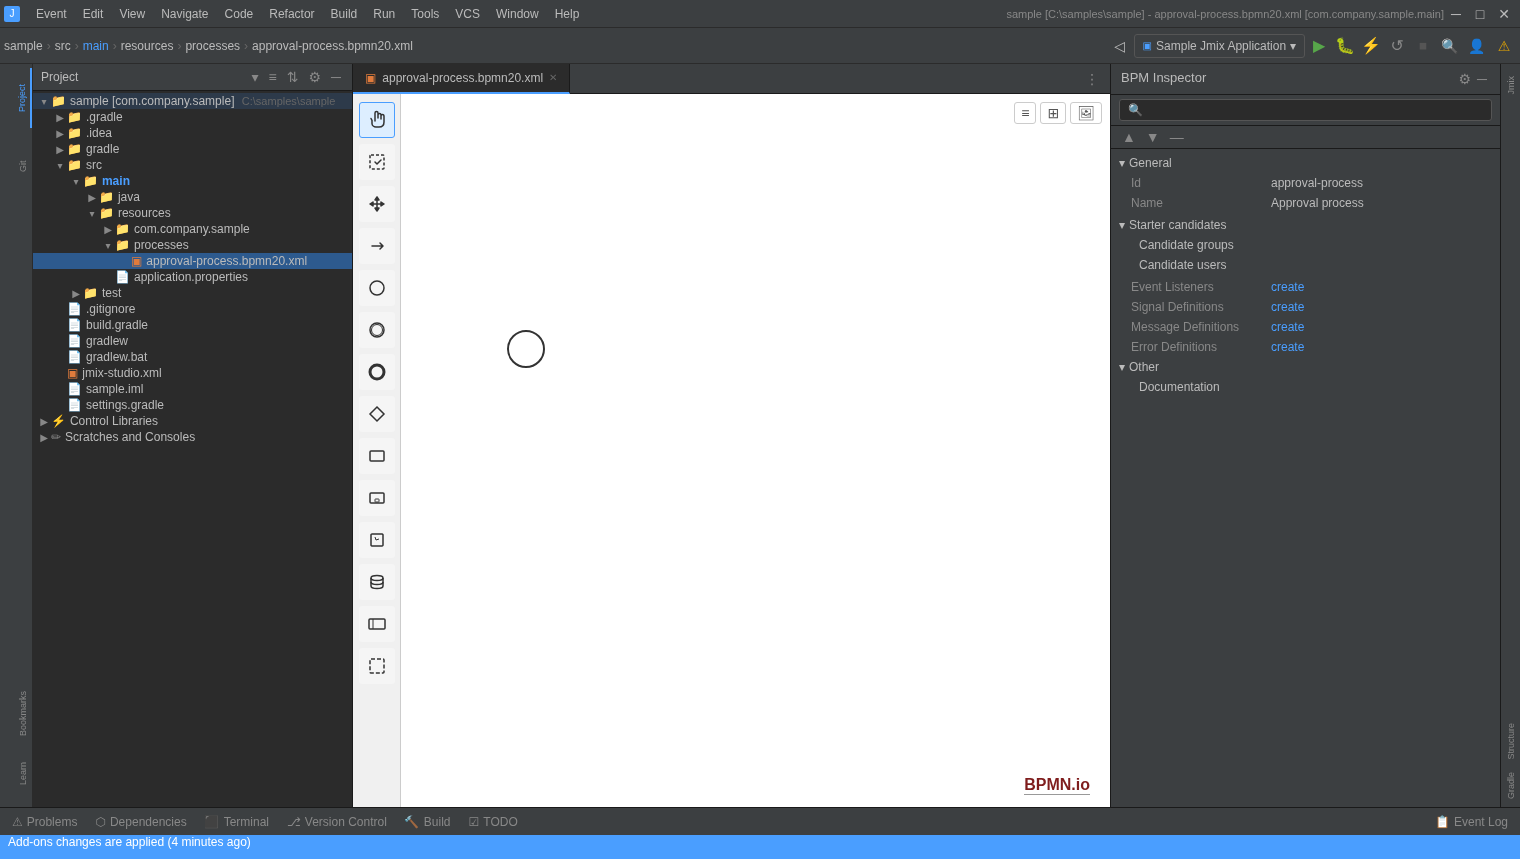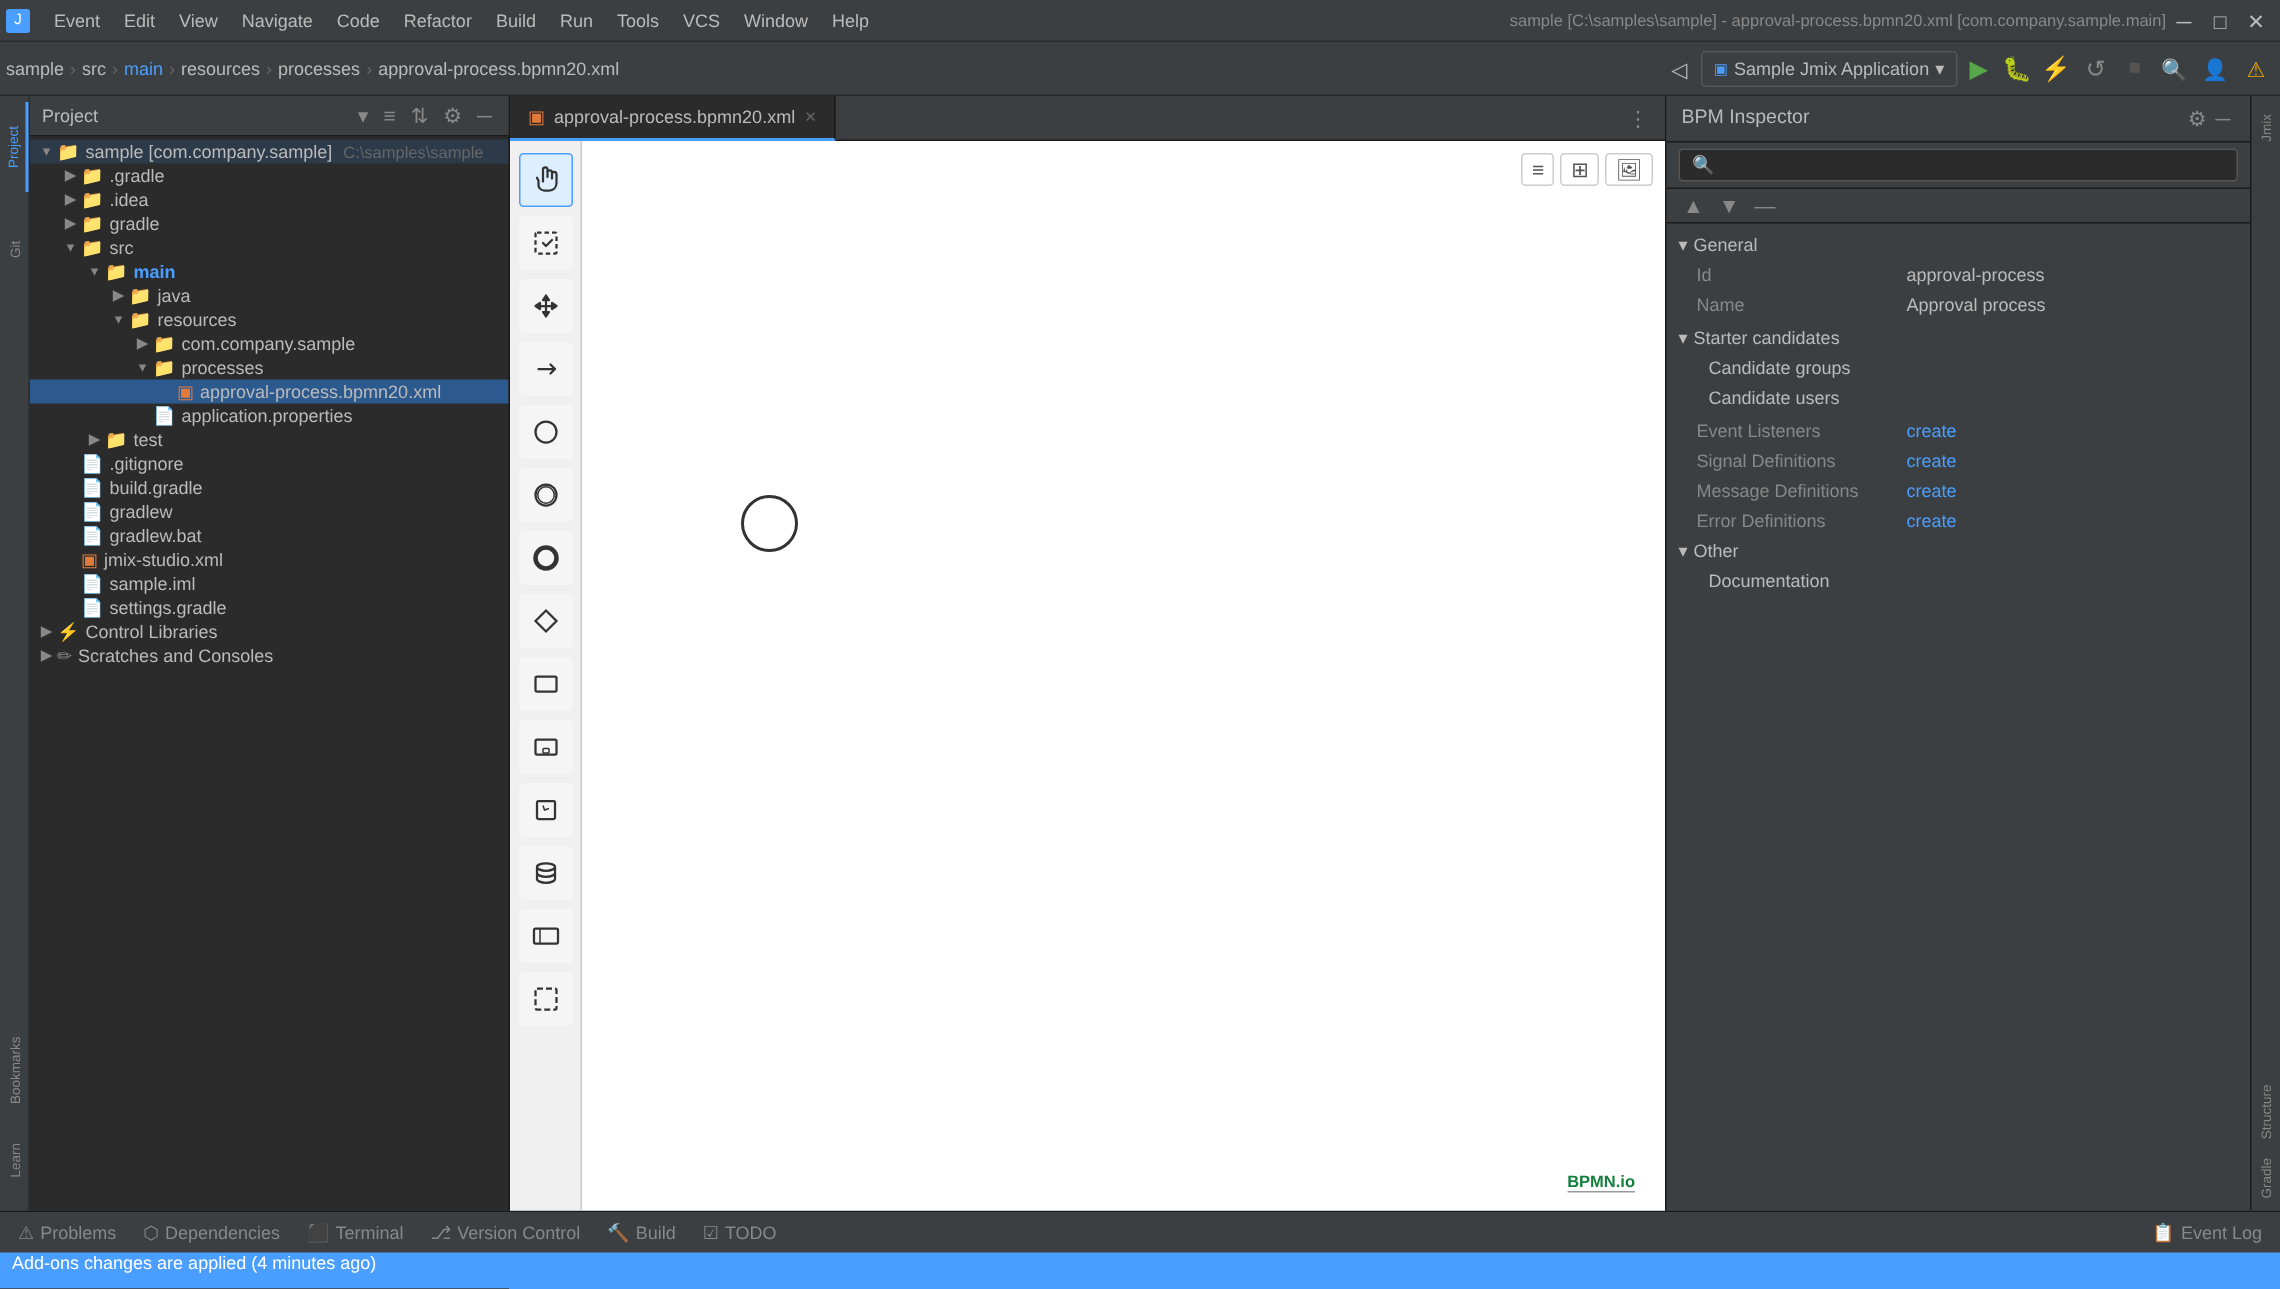--- a/index.html
+++ b/index.html
@@ -16,21 +16,21 @@
     #toolbar .breadcrumb { display: flex; align-items: center; gap: 4px; font-size: 12px; color: #bbbbbb; margin-right: auto; }
     #toolbar .breadcrumb span { cursor: pointer; }
     #toolbar .breadcrumb .sep { color: #666; }
     .toolbar-btn { background: none; border: none; color: #bbbbbb; cursor: pointer; padding: 2px 4px; border-radius: 3px; font-size: 14px; display: flex; align-items: center; justify-content: center; min-width: 24px; height: 24px; }
     .run-config { display: flex; align-items: center; background: #3c3f41; border: 1px solid #555; border-radius: 3px; padding: 0 8px; height: 24px; font-size: 12px; color: #bbbbbb; gap: 4px; cursor: pointer; }
     .run-btn { background: none; border: none; cursor: pointer; font-size: 16px; padding: 2px; }
     .run-btn.green { color: #57a64a; }
     .run-btn.red { color: #c75450; }
 
     
-    #main { display: flex; height: calc(859px - 28px - 36px - 28px - 24px); }
+    #main { display: flex; height: calc(859px - 28px - 36px - 28px - 24px); padding-left: 13px; }
     .side-icon-btn { width: 18px; height: 60px; color: #888; font-size: 9px; writing-mode: vertical-rl; text-orientation: mixed; transform: rotate(180deg); cursor: pointer; display: flex; align-items: center; justify-content: center; padding: 4px 2px; }
     .side-icon-btn.active { color: #4a9eff; border-left: 2px solid #4a9eff; }
 
     
     #project-panel { width: 320px; background: #2b2b2b; border-right: 1px solid #1a1a1a; display: flex; flex-direction: column; }
     #project-header { display: flex; align-items: center; background: #3c3f41; padding: 4px 8px; border-bottom: 1px solid #1a1a1a; gap: 4px; }
     #project-header .panel-title { font-size: 12px; color: #bbbbbb; flex: 1; }
     .panel-btn { background: none; border: none; color: #888; cursor: pointer; font-size: 14px; padding: 1px 3px; }
     #project-tree { flex: 1; overflow-y: auto; padding: 2px 0; }
     .tree-item { display: flex; align-items: center; padding: 1px 0; cursor: pointer; user-select: none; white-space: nowrap; }
@@ -401,21 +401,21 @@
           </svg>
         </div>
       </div>
 
       <div style="position:absolute; left:48px; right:0; top:0; bottom:0; background:#fff;">
 
         <svg style="position:absolute; left:100px; top:230px;" width="50" height="50">
           <circle cx="25" cy="25" r="18" stroke="#333" stroke-width="2" fill="none"></circle>
         </svg>
 
-        <div style="position:absolute; bottom:12px; right:20px; font-size:11px; color:#15803d; font-weight:bold; border-bottom: 1px solid #999;">BPMN.io</div>
+        <div style="position:absolute; bottom:12px; right:20px; font-size:16px; color:#7f1d1d; font-weight:bold; border-bottom: 1px solid #999;">BPMN.io</div>
       </div>
     </div>
   </div>
 
   <div id="bpm-inspector">
     <div id="inspector-header">
       <span class="title">BPM Inspector</span>
       <button class="panel-btn">⚙</button>
       <button class="panel-btn">─</button>
     </div>

